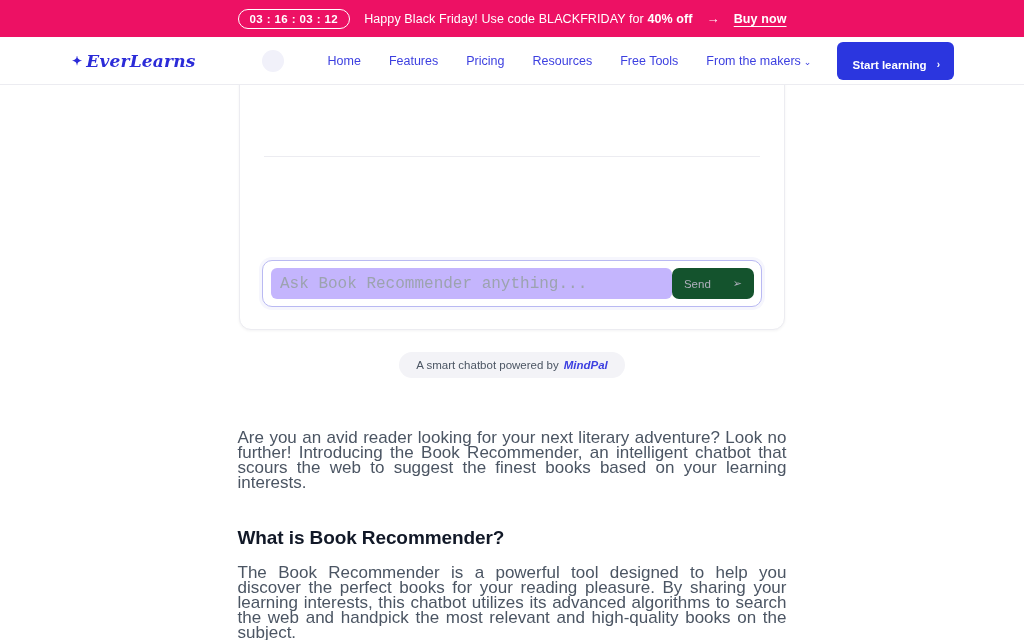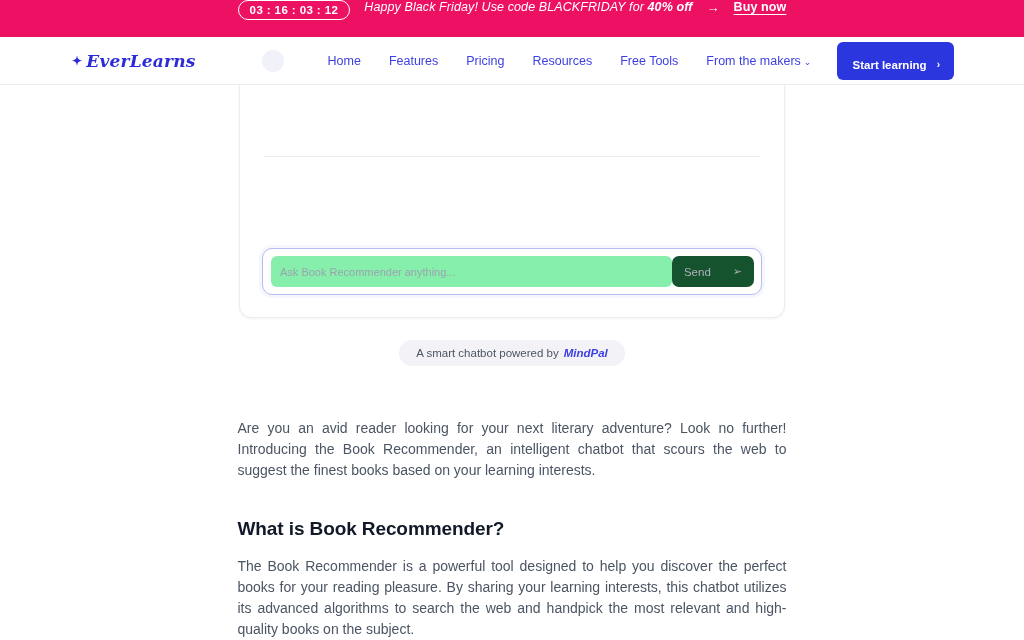--- a/index.html
+++ b/index.html
@@ -10,38 +10,38 @@
     background: #ffffff;
     font-family: "Liberation Sans", sans-serif;
     color: #1f2937;
   }
 
   
   .promo-bar {
     height: 37px;
     background: #ED1164;
     display: flex;
-    align-items: flex-start;
+    align-items: center;
     justify-content: center;
     gap: 14px;
     color: #ffffff;
     font-size: 12.5px;
     letter-spacing: .1px;
   }
   .timer {
     border: 1px solid #ffffff;
     border-radius: 999px;
     padding: 3px 11px;
     font-size: 11.5px;
     font-weight: 700;
     letter-spacing: .4px;
     color: #ffffff;
     white-space: nowrap;
   }
-  .promo-text { font-size: 12.5px; font-style: italic; }
+  .promo-text { font-size: 12.5px; }
   .promo-text b { font-weight: 700; }
   .promo-arrow { font-size: 13px; opacity: .95; }
   .promo-cta {
     font-size: 12.5px;
     font-weight: 700;
     color: #ffffff;
     text-decoration: underline;
     text-underline-offset: 3px;
     cursor: pointer;
   }
@@ -142,25 +142,25 @@
     display: flex;
     align-items: center;
     padding: 0 7px 0 8px;
     box-shadow: 0 0 0 3px rgba(185,185,242,.12);
   }
   .composer-input {
     flex: 1;
     height: 31px;
     border: none;
     outline: none;
-    background: #86efac;
+    background: #c4b5fd;
     border-radius: 6px;
     padding: 0 9px;
-    font-family: Liberation Sans, sans-serif;
-    font-size: 11px;
+    font-family: Liberation Mono, monospace;
+    font-size: 16px;
     color: #4b5563;
   }
   .composer-input::placeholder { color: #9ca3af; }
   .send-btn {
     background: #14532d;
     color: #b0b0bd;
     border: none;
     border-radius: 7px;
     height: 31px;
     padding: 0 12px;
@@ -185,22 +185,22 @@
     align-items: center;
   }
   .powered b { color: #3c3fe0; font-weight: 700; font-style: italic; }
 
   .article {
     width: 549px;
     margin-top: 52px;
   }
   .article p {
     margin: 0 0 0 0;
-    font-size: 14px;
-    line-height: 21px;
+    font-size: 17px;
+    line-height: 15px;
     color: #4b5563;
     text-align: justify;
   }
   .article h2 {
     margin: 37px 0 16px 0;
     font-size: 19px;
     font-weight: 700;
     color: #111827;
     letter-spacing: -.1px;
   }

